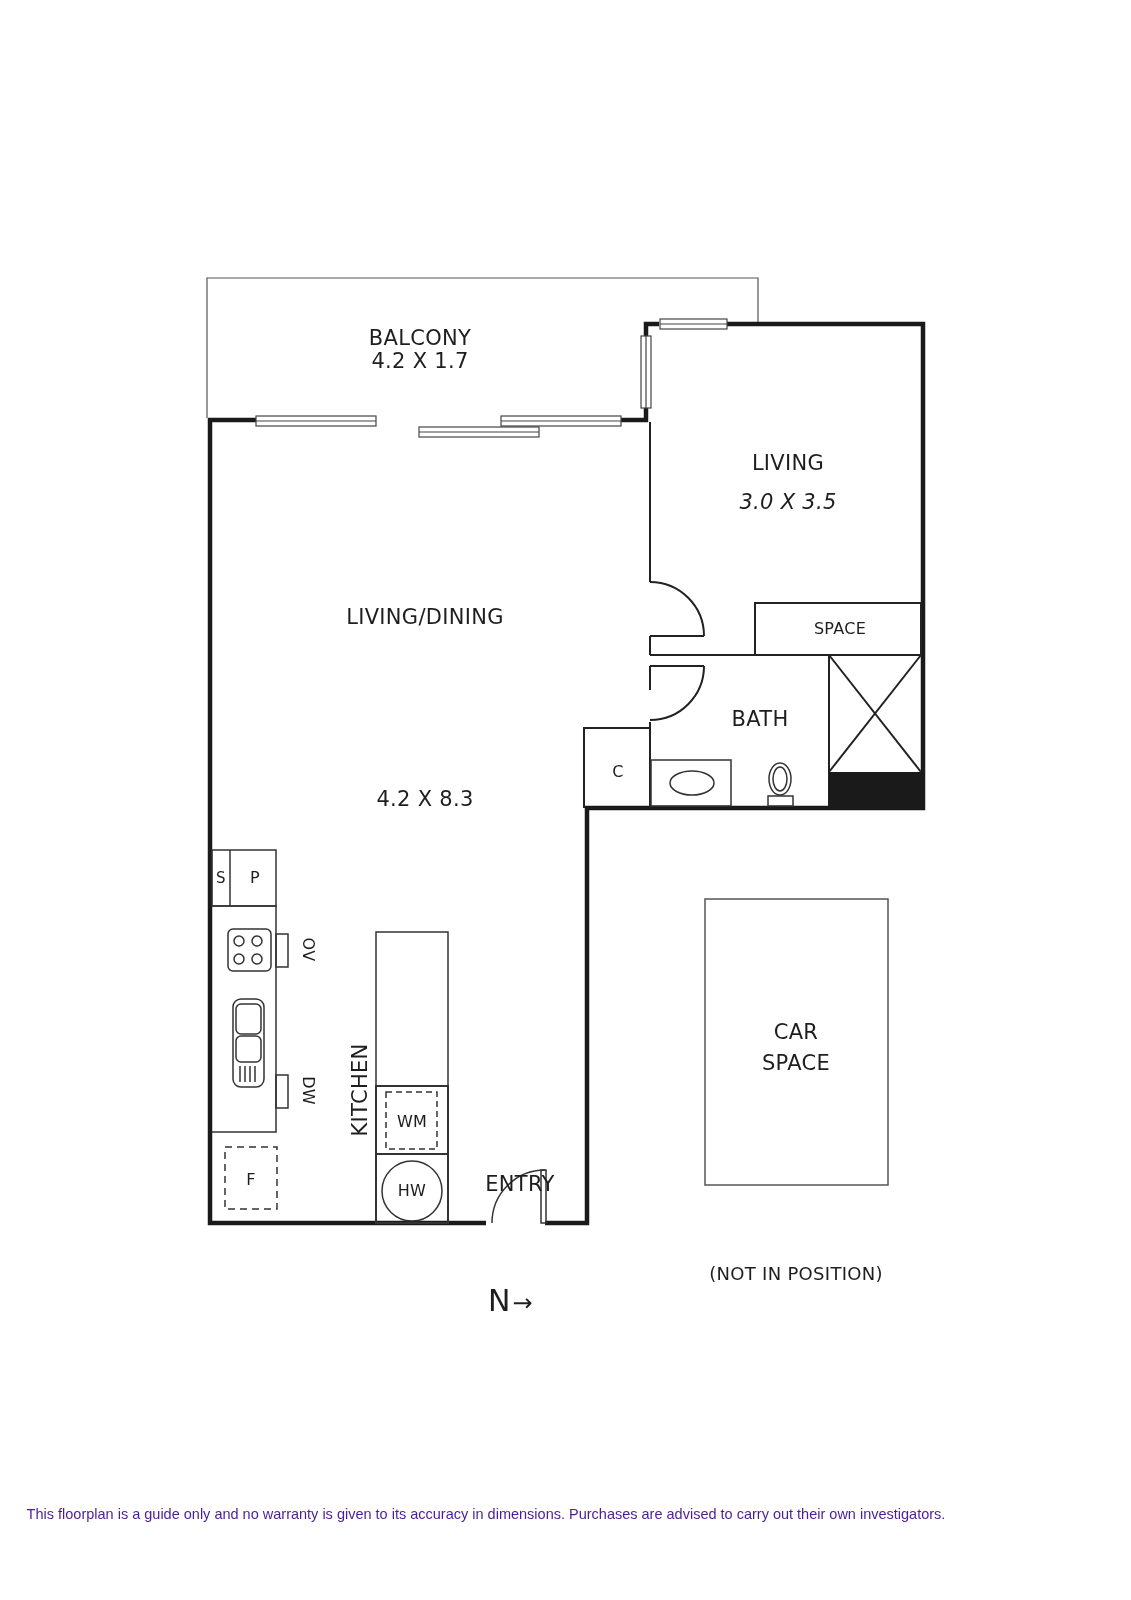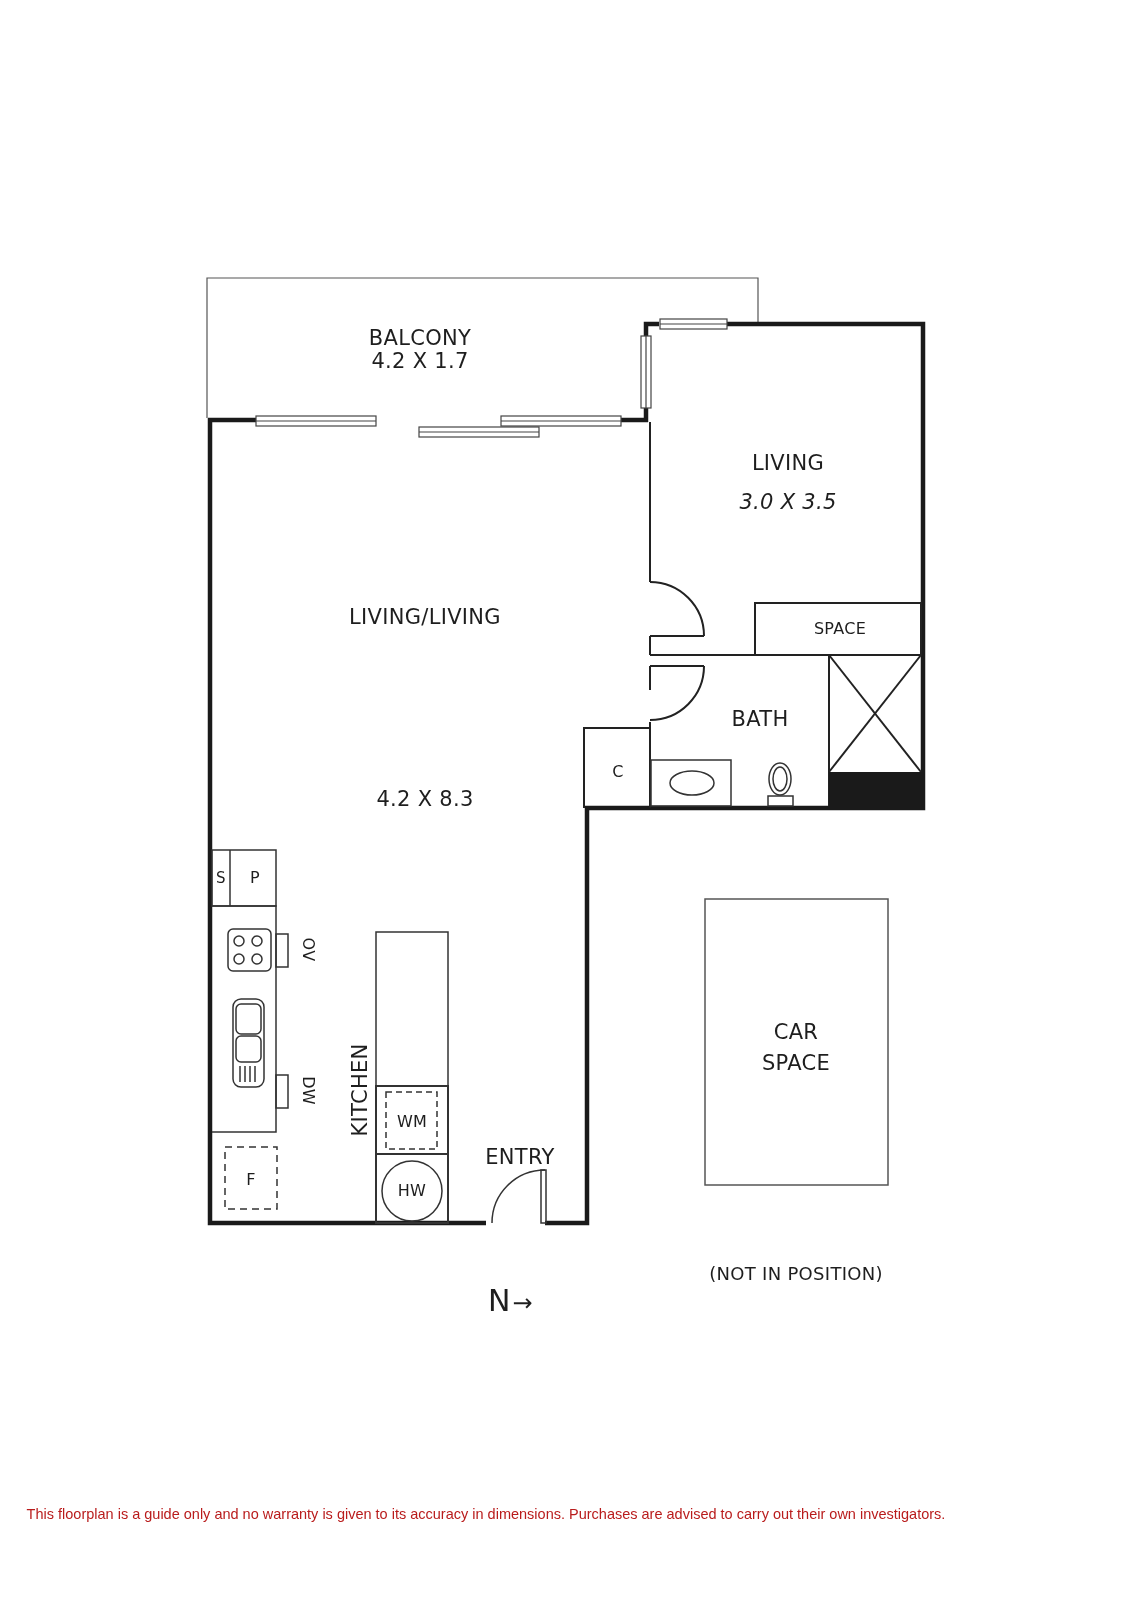--- a/index.html
+++ b/index.html
@@ -6,21 +6,21 @@
   body { width: 1131px; height: 1600px; position: relative; overflow: hidden;
          font-family: "Liberation Sans", "DejaVu Sans", sans-serif; color: #222; }
   #plan { position: absolute; left: 0; top: 0; width: 1131px; height: 1600px; }
   .lbl { position: absolute; text-align: center; white-space: nowrap; color: #1e1e1e;
          font-family: "DejaVu Sans", sans-serif; letter-spacing: 0.3px; }
   .room { font-size: 21px; }
   .small { font-size: 16px; }
   .tiny { font-size: 15px; }
   .rot { transform-origin: center center; }
   #disclaimer { position: absolute; left: 0; width: 972px; top: 1506px; text-align: center;
-                font-size: 14.5px; color: #b91c1c; font-family: "Liberation Sans", sans-serif; }
+                font-size: 14.5px; color: #4c1d95; font-family: "Liberation Sans", sans-serif; }
   #north { position: absolute; left: 488px; top: 1283px; font-size: 30px; color: #1e1e1e;
            font-family: "DejaVu Sans", sans-serif; }
 </style>
 </head>
 <body>
 
 <svg id="plan" viewBox="0 0 1131 1600" xmlns="http://www.w3.org/2000/svg">
 
   <g fill="none" stroke="#555" stroke-width="1.2">
     <polyline points="207,418 207,278 758,278 758,325"></polyline>
@@ -126,36 +126,36 @@
 
   <rect x="705" y="899" width="183" height="286" fill="none" stroke="#555" stroke-width="1.5"></rect>
 </svg>
 
 <div class="lbl room" style="left:320px;top:326px;width:200px;">BALCONY</div>
 <div class="lbl room" style="left:320px;top:349px;width:200px;">4.2 X 1.7</div>
 
 <div class="lbl room" style="left:688px;top:451px;width:200px;">LIVING</div>
 <div class="lbl room" style="left:688px;top:490px;width:200px;font-style:italic;">3.0 X 3.5</div>
 
-<div class="lbl room" style="left:300px;top:605px;width:250px;">LIVING/LIVING</div>
+<div class="lbl room" style="left:300px;top:605px;width:250px;">LIVING/DINING</div>
 <div class="lbl room" style="left:325px;top:787px;width:200px;">4.2 X 8.3</div>
 
 <div class="lbl small" style="left:790px;top:619px;width:100px;">SPACE</div>
 <div class="lbl room" style="left:710px;top:707px;width:100px;">BATH</div>
 <div class="lbl small" style="left:603px;top:762px;width:30px;">C</div>
 
 <div class="lbl tiny" style="left:212px;top:869px;width:18px;">S</div>
 <div class="lbl small" style="left:240px;top:868px;width:30px;">P</div>
 <div class="lbl small rot" style="left:290px;top:940px;width:36px;transform:rotate(90deg);">OV</div>
 <div class="lbl small rot" style="left:288px;top:1081px;width:40px;transform:rotate(90deg);">DW</div>
 <div class="lbl small" style="left:236px;top:1170px;width:30px;">F</div>
 <div class="lbl room rot" style="left:300px;top:1078px;width:120px;transform:rotate(-90deg);">KITCHEN</div>
 <div class="lbl small" style="left:387px;top:1112px;width:50px;">WM</div>
 <div class="lbl small" style="left:387px;top:1181px;width:50px;">HW</div>
-<div class="lbl room" style="left:465px;top:1145px;width:110px;text-align:center;">ENTRY</div>
+<div class="lbl room" style="left:465px;top:1172px;width:110px;text-align:center;">ENTRY</div>
 
 <div class="lbl room" style="left:746px;top:1020px;width:100px;">CAR</div>
 <div class="lbl room" style="left:746px;top:1051px;width:100px;text-align:center;">SPACE</div>
 <div class="lbl small" style="left:686px;top:1263px;width:220px;font-size:18px;">(NOT IN POSITION)</div>
 
 <div id="north">
   <span>N</span><span style="font-size:24px;margin-left:2px;">→</span>
 </div>
 
 <div id="disclaimer">This floorplan is a guide only and no warranty is given to its accuracy in dimensions. Purchases are advised to carry out their own investigators.</div>

